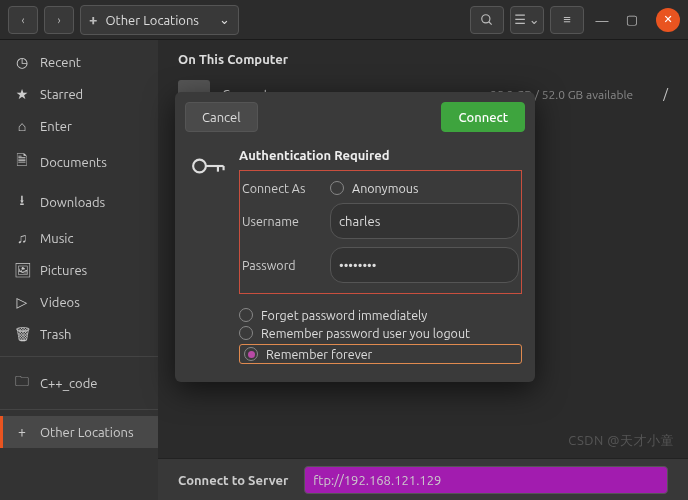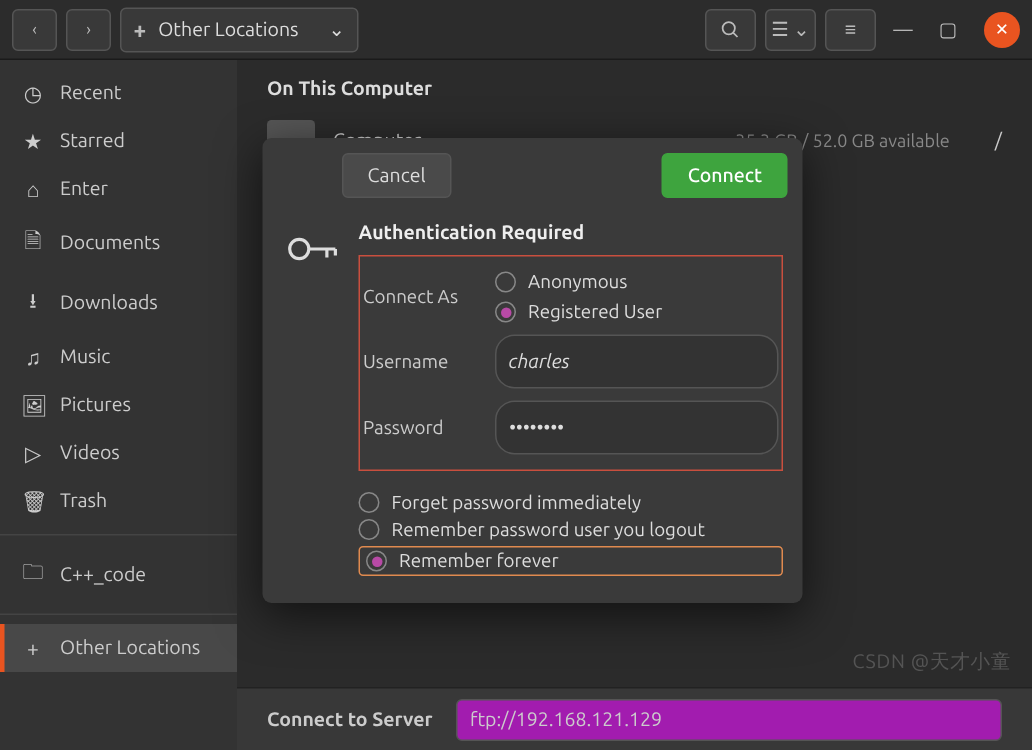--- a/index.html
+++ b/index.html
@@ -26,37 +26,37 @@
   .row { display:flex;align-items:center;gap:12px;padding:6px 0;}
   .drive-icon { width:32px;height:28px;background:#555;border-radius:3px;}
   .row-stats { margin-left:auto;color:#888;font-size:12px;}
 
   .footer { position:absolute;bottom:0;left:0;right:0;height:42px;background:#383838;border-top:1px solid #222;display:flex;align-items:center;padding:0 20px;gap:16px;}
   .footer input { flex:1;height:28px;background:#a21caf;border:1px solid #555;border-radius:4px;color:#ccc;padding:0 8px;font-size:13px;}
 
   
   .dialog { position:absolute; left:175px; top:92px; width:360px; background:#3a3a3a; border-radius:6px; box-shadow:0 8px 30px rgba(0,0,0,.6); padding-bottom:14px;}
   .dialog-header { display:flex; padding:10px;gap:8px;}
-  .dlg-btn { height:30px;border-radius:4px;border:1px solid #555;background:#4a4a4a;color:#ddd;padding:0 16px;font-size:13px;margin-left:43px;}
+  .dlg-btn { height:30px;border-radius:4px;border:1px solid #555;background:#4a4a4a;color:#ddd;padding:0 16px;font-size:13px;}
   .dlg-btn.primary { background:#3ea43e;border-color:#3ea43e;color:#fff;font-weight:500;}
   .dlg-spacer{flex:1;}
   .dlg-body { display:flex; padding:6px 16px 0 16px; gap:14px;}
   .key-icon { width:36px;height:36px; display:flex;align-items:center;justify-content:center;}
   .key-icon svg { width:34px;height:24px;}
   .dlg-content { flex:1; }
   .dlg-title { font-weight:bold;color:#eee;margin-bottom:8px;}
   .dlg-msg { color:#ccc;font-size:12.5px;margin-bottom:12px;}
   .form { font-size:12.5px;}
   .highlight-box { border:1px solid #c94f3e; padding:2px; margin-bottom:14px;}
   .form-row { display:flex;align-items:center;gap:10px;margin:8px 0;}
   .form-label { width:78px;text-align:left;color:#ccc;}
   .radio { width:14px;height:14px;border:1.5px solid #888;border-radius:50%;display:inline-flex;align-items:center;justify-content:center;}
   .radio.sel::after{content:"";width:7px;height:7px;border-radius:50%;background:#b84aa6;}
   .radio-wrap{display:flex;align-items:center;gap:8px;}
-  .dlg-input { flex:1;height:36px;background:#333;border:1px solid #555;border-radius:13px;padding:0 8px;color:#ddd;font-size:13px;font-style:italic;}
+  .dlg-input { flex:1;height:36px;background:#333;border:1px solid #555;border-radius:13px;padding:0 8px;color:#ddd;font-size:13px;}
   .remember-group { padding-left:0px;}
   .rem-row {display:flex;align-items:center;gap:8px;margin:4px 0;font-size:12.5px;}
   .rem-highlight { border:1px solid #e08a4f; border-radius:3px; padding:2px 4px;}
 
   .watermark { position:absolute; right:14px; bottom:50px; color:#777; font-size:13px; letter-spacing:0.5px; opacity:.55;}
 </style>
 </head>
 <body>
 
 <div class="titlebar">
@@ -171,24 +171,20 @@
     <div class="dlg-content">
       <div class="dlg-title">Authentication Required</div>
       <div class="form">
         <div class="highlight-box">
           <div class="form-row">
             <div class="form-label">Connect As</div>
             <div style="flex:1;">
               <div class="radio-wrap">
                   <span class="radio"></span>
                   <span>Anonymous</span>
-                </div>
-              <div class="radio-wrap" style="margin-top:6px;">
-                  <span class="radio sel"></span>
-                  <span>Registered User</span>
                 </div>
             </div>
           </div>
           <div class="form-row">
             <div class="form-label">Username</div>
             <input class="dlg-input" value="charles" style="">
           </div>
           <div class="form-row">
             <div class="form-label">Password</div>
             <input class="dlg-input" value="••••••••" style="">

